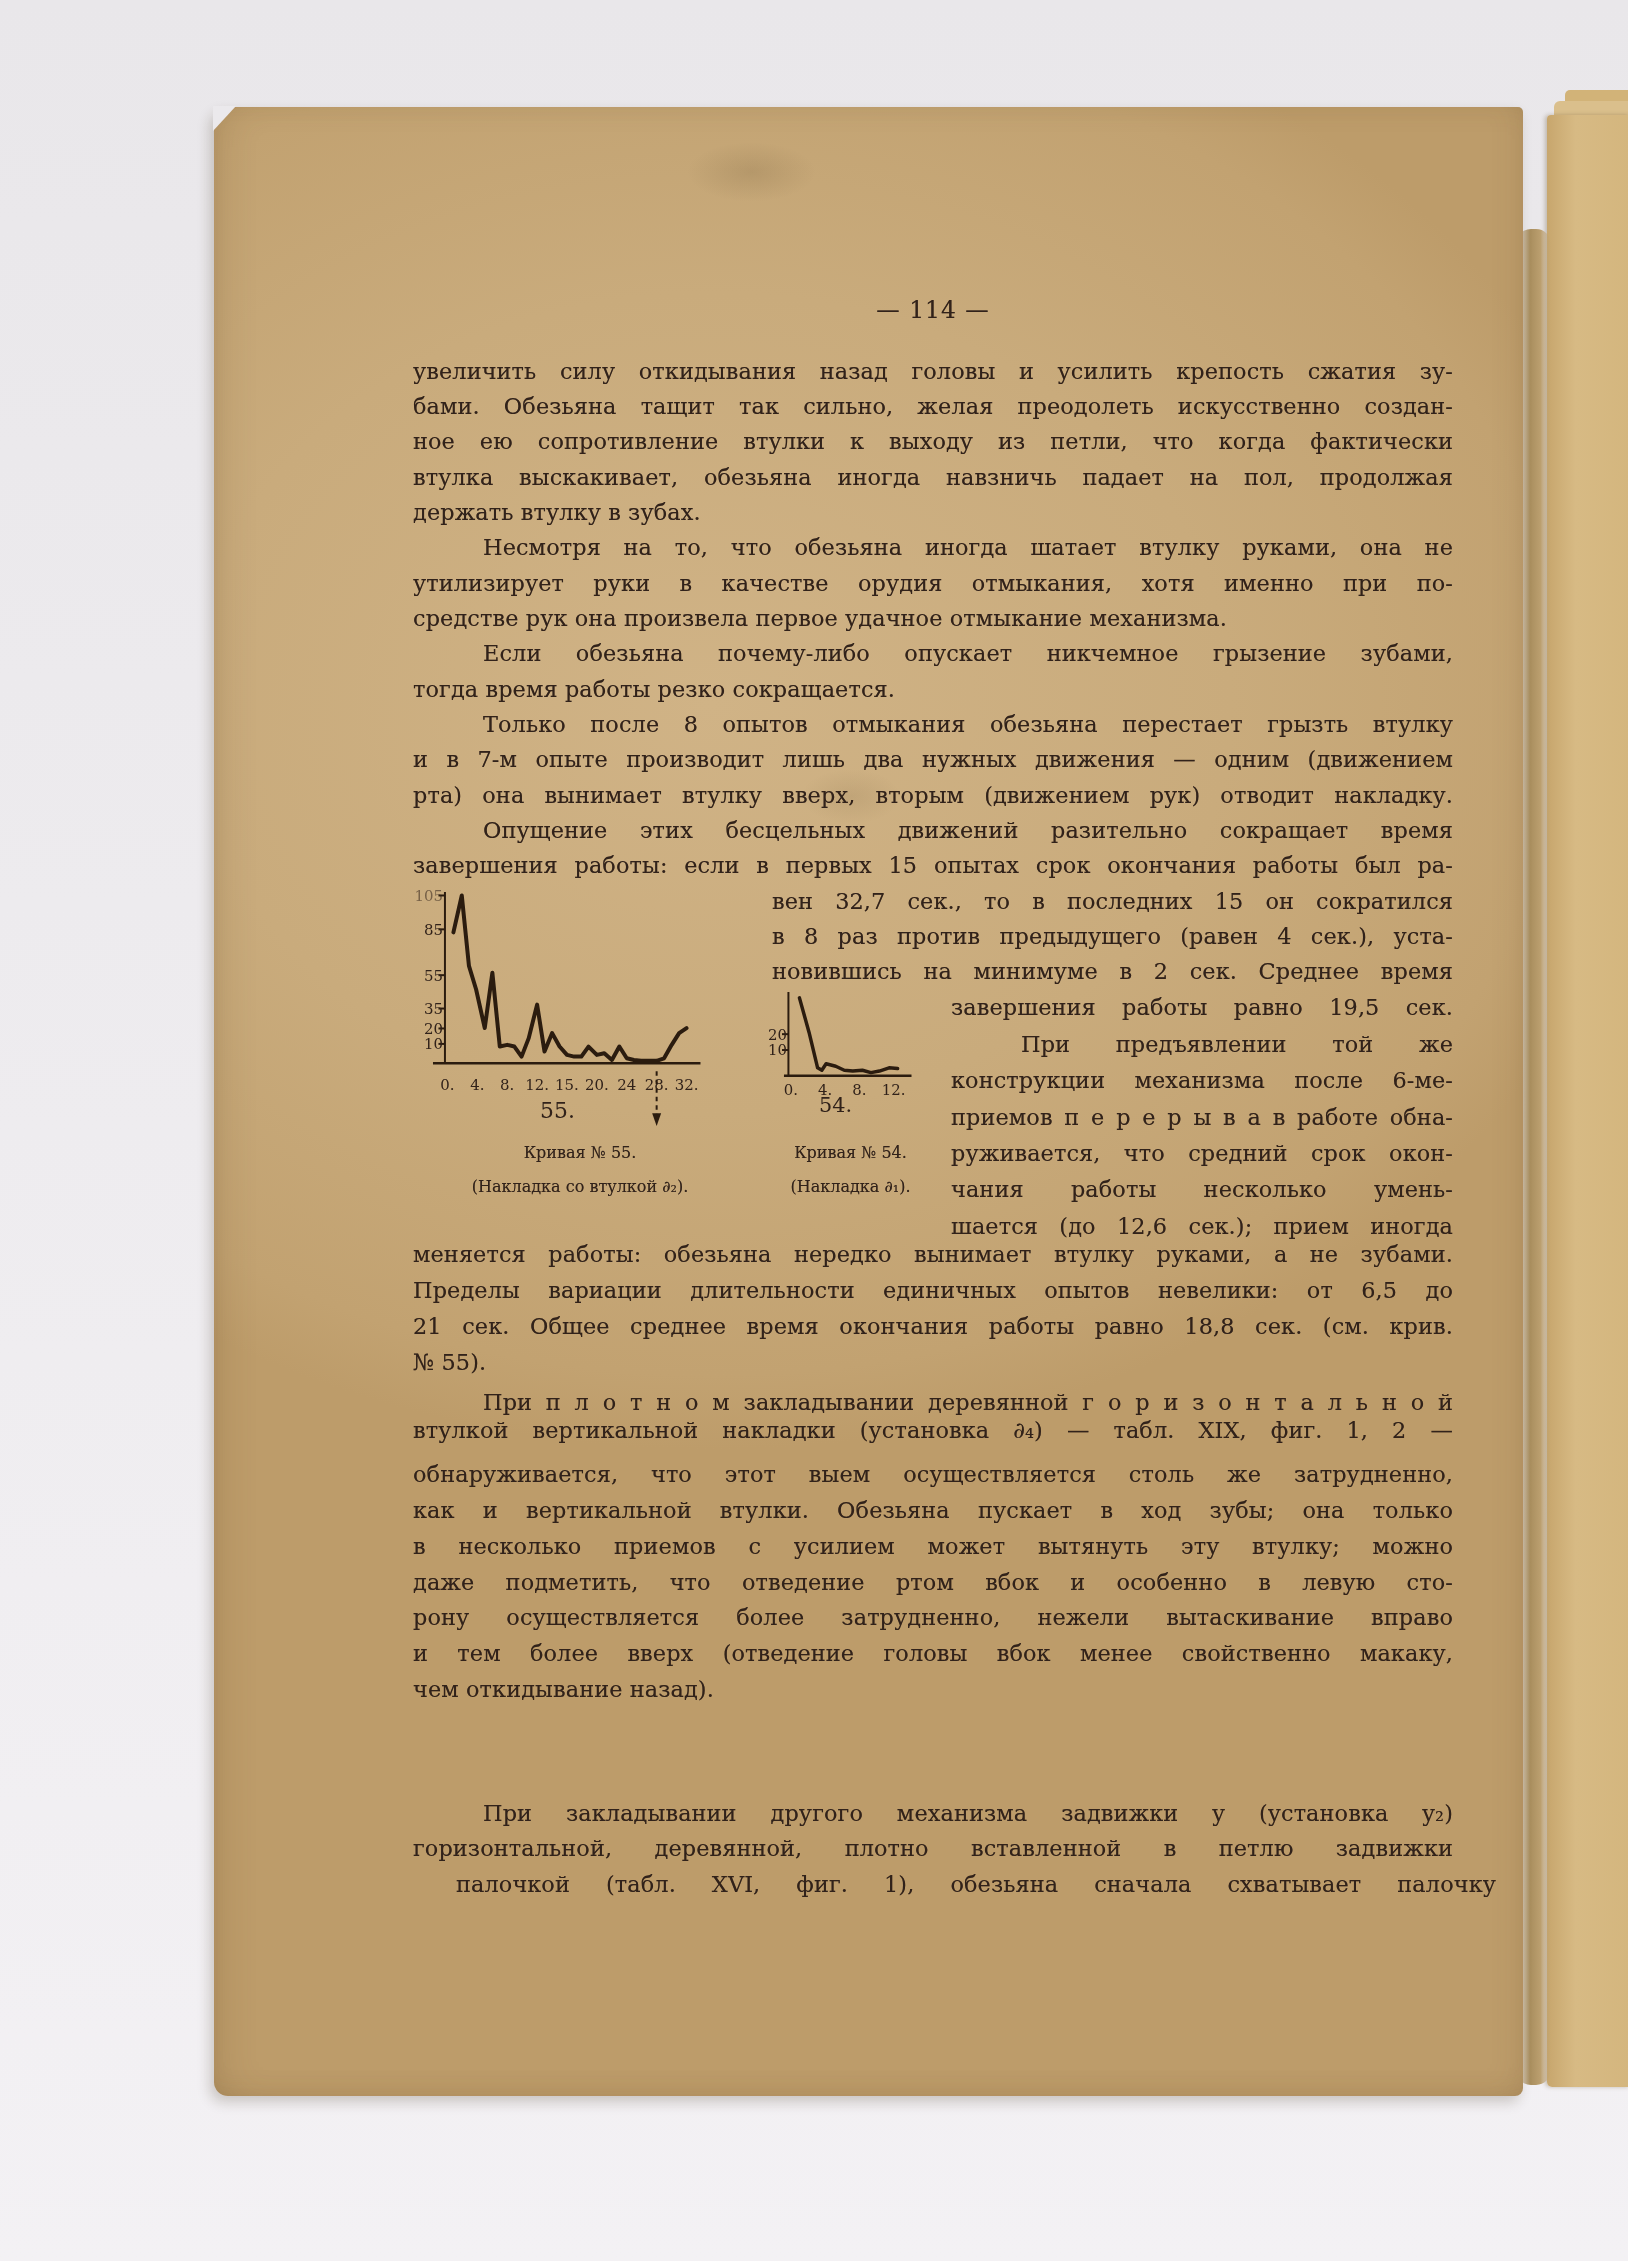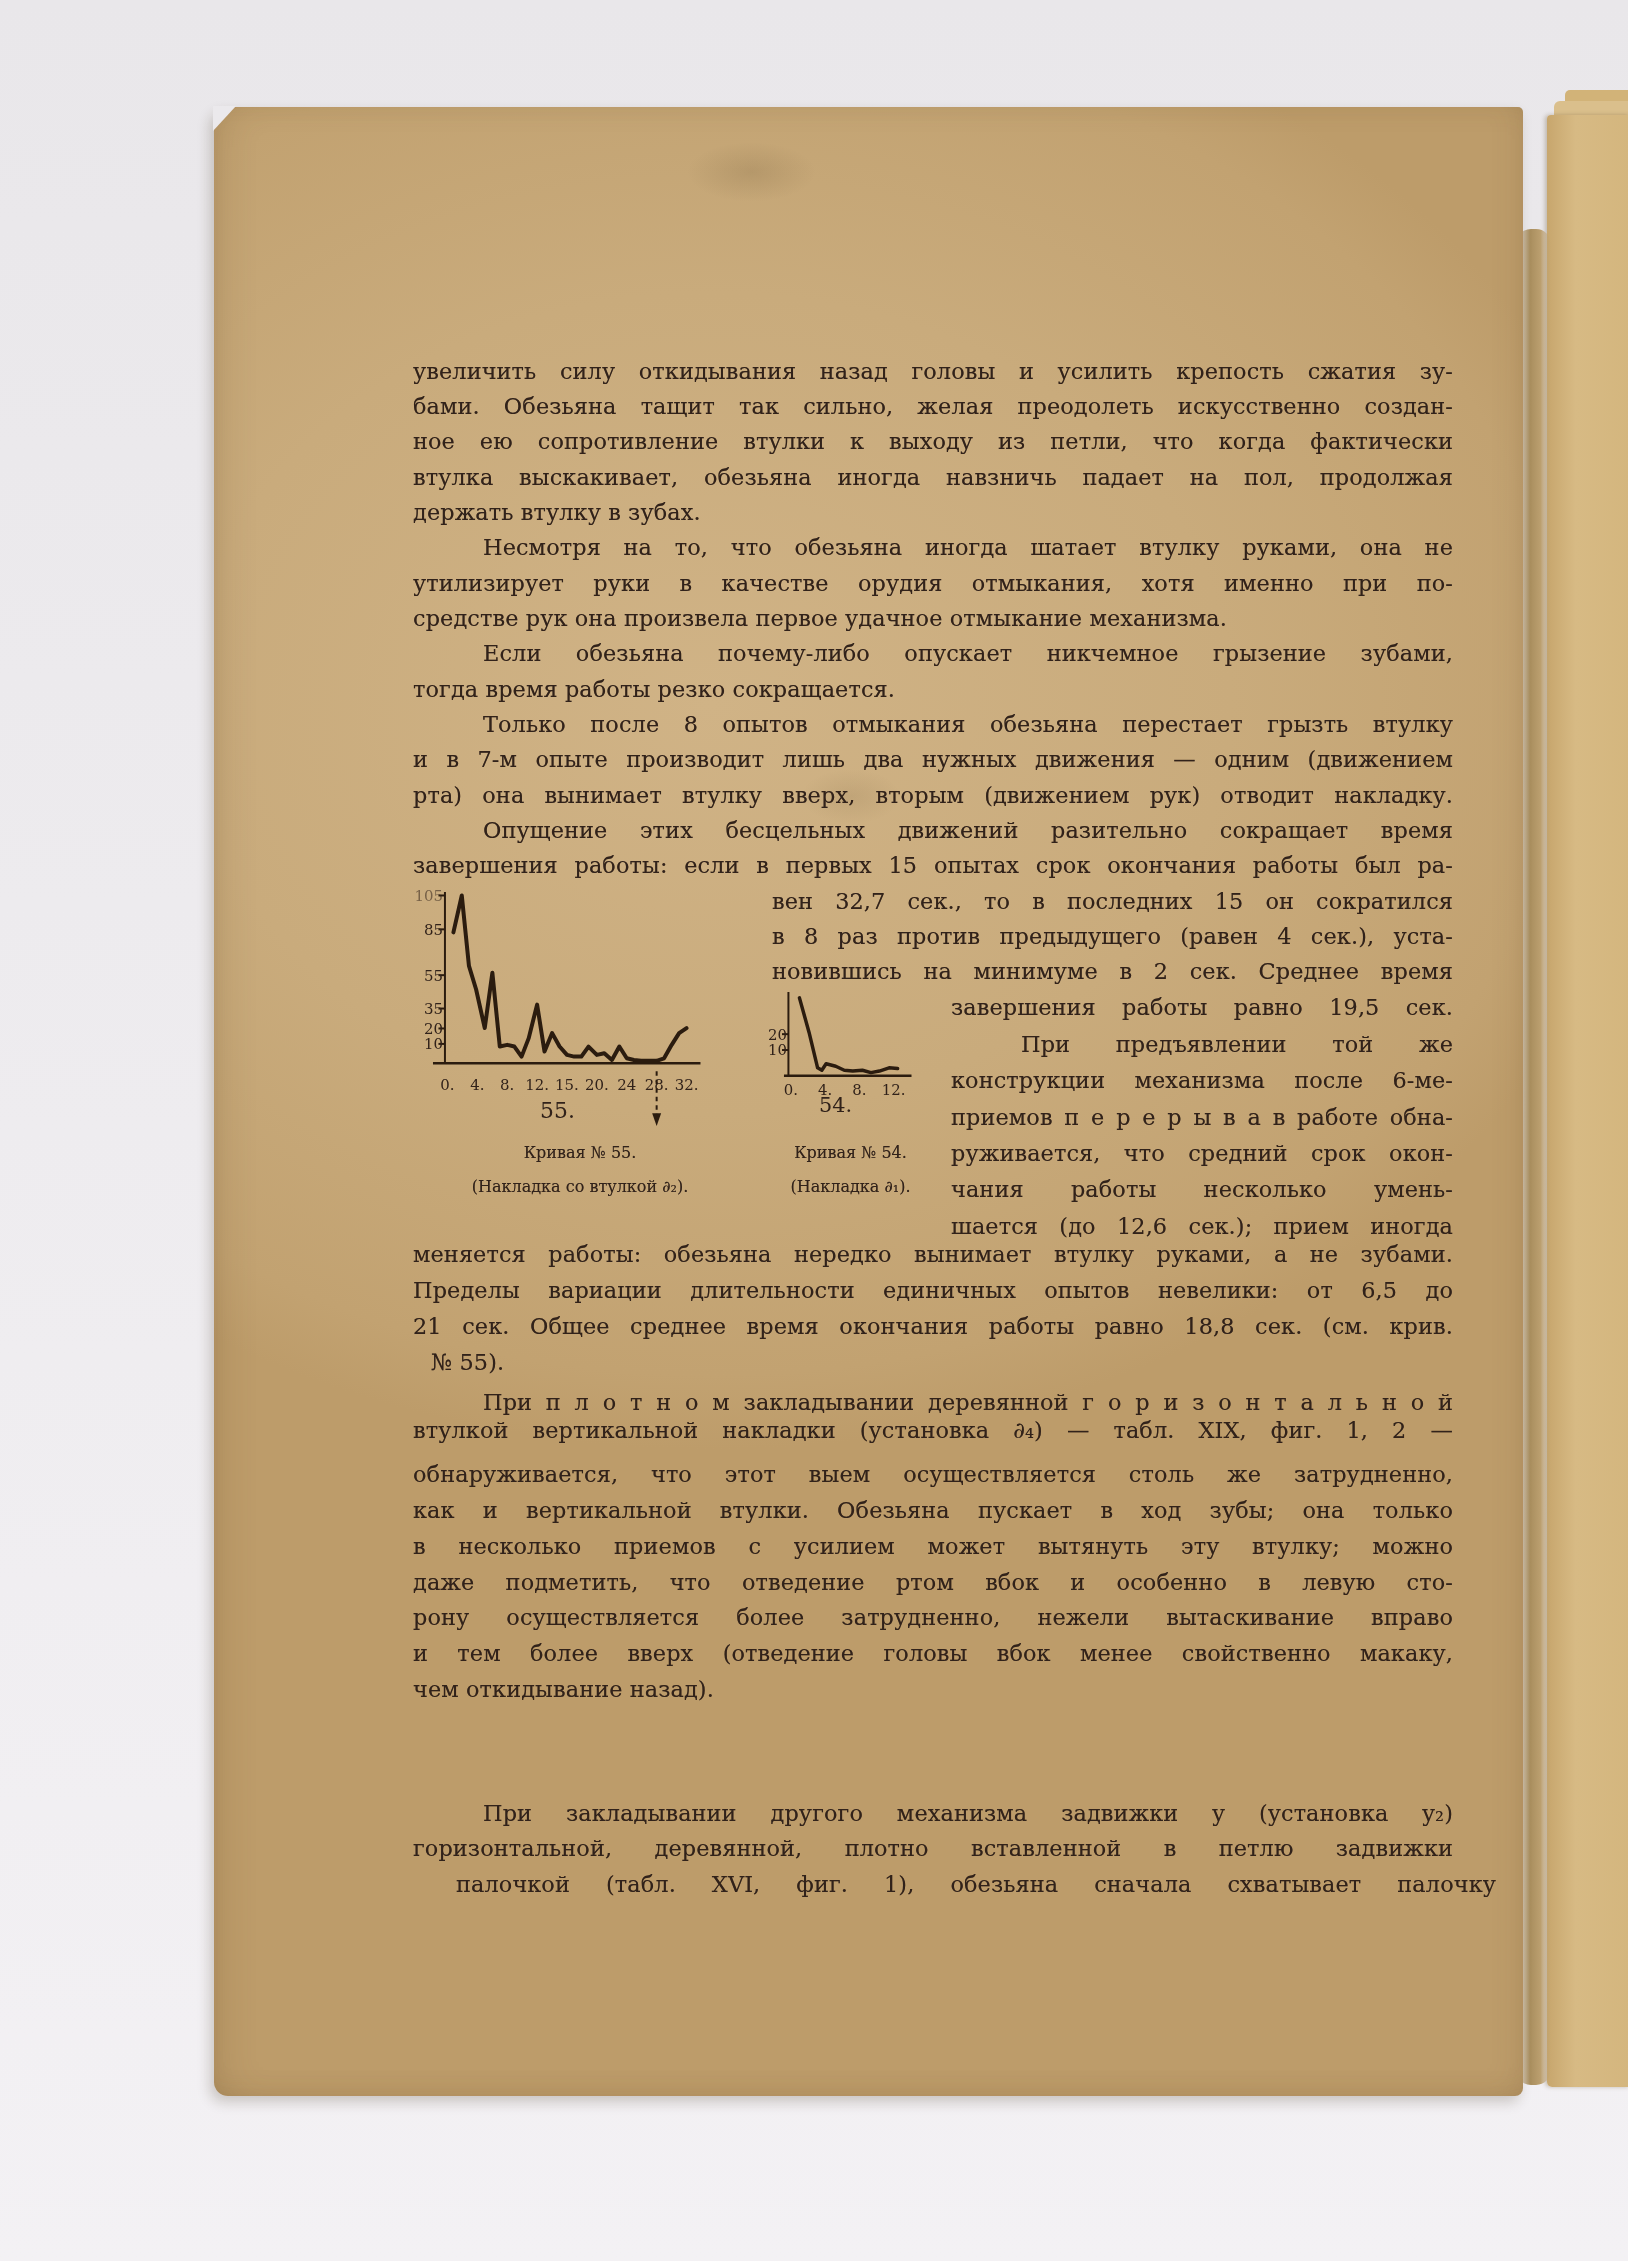--- a/index.html
+++ b/index.html
@@ -88,20 +88,21 @@
   <div class="next-page-top2"></div>
   <div class="next-page-top1"></div>
   <div class="next-page"></div>
   <div class="seam"></div>
 
   <div class="page">
     <div class="corner-chip"></div>
     <div class="stain s1"></div>
     <div class="stain s2"></div>
 
+    <div class="pageno">— 114 —</div>
 
     <div id="lines">
         <div class="tl zfull" style="top: 249px;">увеличить силу откидывания назад головы и усилить крепость сжатия зу-</div>
         <div class="tl zfull" style="top: 284px;">бами. Обезьяна тащит так сильно, желая преодолеть искусственно создан-</div>
         <div class="tl zfull" style="top: 319px;">ное ею сопротивление втулки к выходу из петли, что когда фактически</div>
         <div class="tl zfull" style="top: 355px;">втулка выскакивает, обезьяна иногда навзничь падает на пол, продолжая</div>
         <div class="tl zfull last" style="top: 390px;">держать втулку в зубах.</div>
         <div class="tl zfull ind" style="top: 425px;">Несмотря на то, что обезьяна иногда шатает втулку руками, она не</div>
         <div class="tl zfull" style="top: 461px;">утилизирует руки в качестве орудия отмыкания, хотя именно при по-</div>
         <div class="tl zfull last" style="top: 496px;">средстве рук она произвела первое удачное отмыкание механизма.</div>
@@ -118,21 +119,21 @@
         <div class="tl zcolB" style="top: 885px;">завершения работы равно 19,5 сек.</div>
         <div class="tl zcolB ind" style="top: 922px;">При предъявлении той же</div>
         <div class="tl zcolB" style="top: 958px;">конструкции механизма после 6-ме-</div>
         <div class="tl zcolB" style="top: 995px;">приемов п е р е р ы в а в работе обна-</div>
         <div class="tl zcolB" style="top: 1031px;">руживается, что средний срок окон-</div>
         <div class="tl zcolB" style="top: 1067px;">чания работы несколько умень-</div>
         <div class="tl zcolB" style="top: 1104px;">шается (до 12,6 сек.); прием иногда</div>
         <div class="tl zfull" style="top: 1132px;">меняется работы: обезьяна нередко вынимает втулку руками, а не зубами.</div>
         <div class="tl zfull" style="top: 1168px;">Пределы вариации длительности единичных опытов невелики: от 6,5 до</div>
         <div class="tl zfull" style="top: 1204px;">21 сек. Общее среднее время окончания работы равно 18,8 сек. (см. крив.</div>
-        <div class="tl zfull last" style="top: 1240px; margin-left: 18px;">№ 55).</div>
+        <div class="tl zfull last" style="top: 1240px;">№ 55).</div>
         <div class="tl zfull ind" style="top: 1280px;">При п л о т н о м закладывании деревянной г о р и з о н т а л ь н о й</div>
         <div class="tl zfull" style="top: 1308px;">втулкой вертикальной накладки (установка ∂₄) — табл. XIX, фиг. 1, 2 —</div>
         <div class="tl zfull" style="top: 1352px;">обнаруживается, что этот выем осуществляется столь же затрудненно,</div>
         <div class="tl zfull" style="top: 1388px;">как и вертикальной втулки. Обезьяна пускает в ход зубы; она только</div>
         <div class="tl zfull" style="top: 1424px;">в несколько приемов с усилием может вытянуть эту втулку; можно</div>
         <div class="tl zfull" style="top: 1460px;">даже подметить, что отведение ртом вбок и особенно в левую сто-</div>
         <div class="tl zfull" style="top: 1495px;">рону осуществляется более затрудненно, нежели вытаскивание вправо</div>
         <div class="tl zfull" style="top: 1531px;">и тем более вверх (отведение головы вбок менее свойственно макаку,</div>
         <div class="tl zfull last" style="top: 1567px;">чем откидывание назад).</div>
         <div class="tl zfull ind" style="top: 1691px;">При закладывании другого механизма задвижки y (установка y₂)</div>

